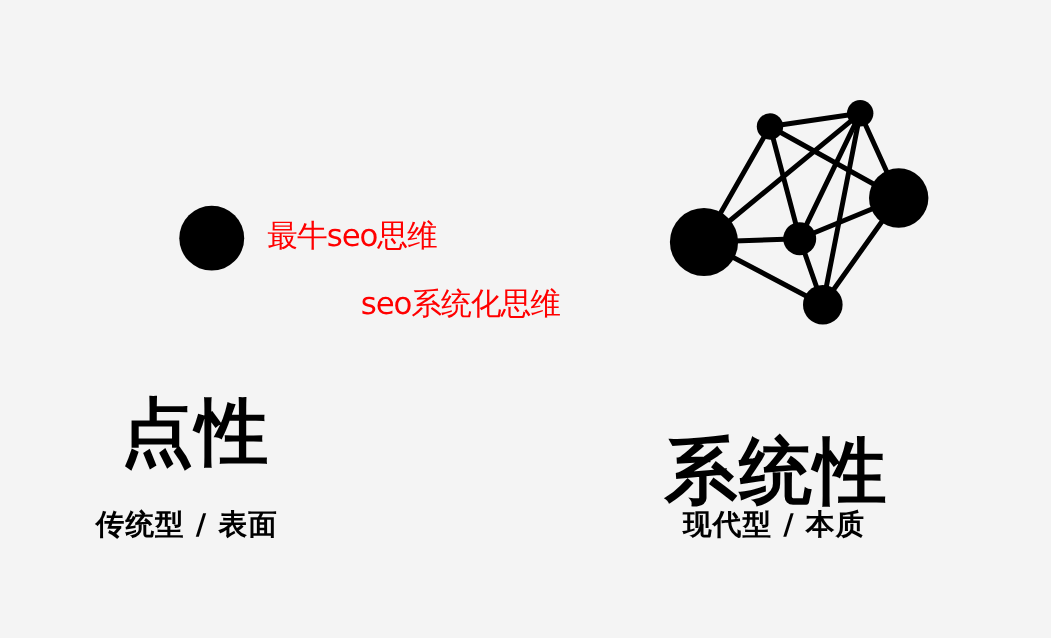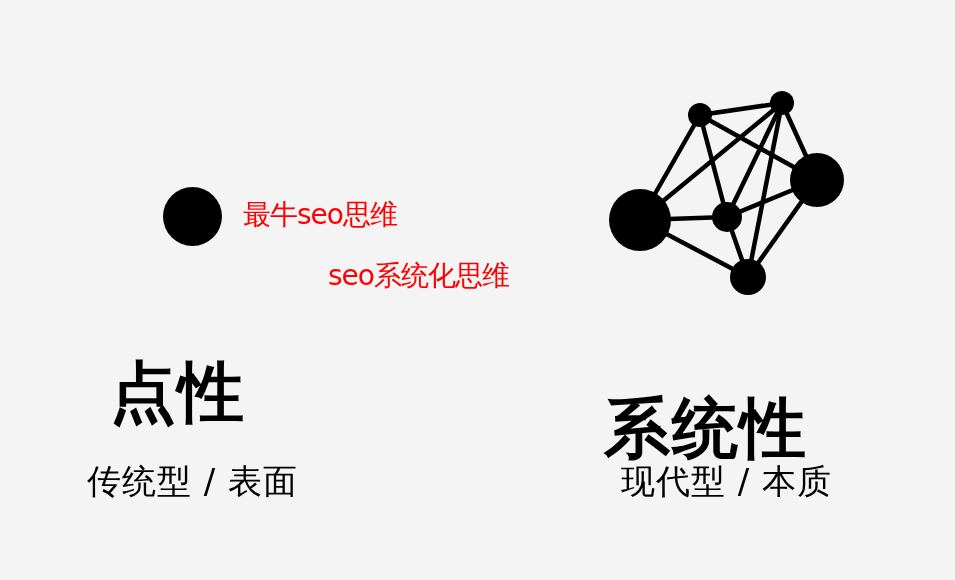--- a/index.html
+++ b/index.html
@@ -37,22 +37,22 @@
       color: #000;
       font-size: 66px;
       font-weight: bold;
       line-height: 1;
       white-space: nowrap;
       letter-spacing: 2px;
     }
     .sub {
       position: absolute;
       color: #000;
-      font-size: 34px;
-      font-weight: normal;
+      font-size: 26px;
+      font-weight: bold;
       line-height: 1;
       white-space: nowrap;
       letter-spacing: 1px;
     }
     svg.network {
       position: absolute;
       left: 0;
       top: 0;
     }
   </style>

